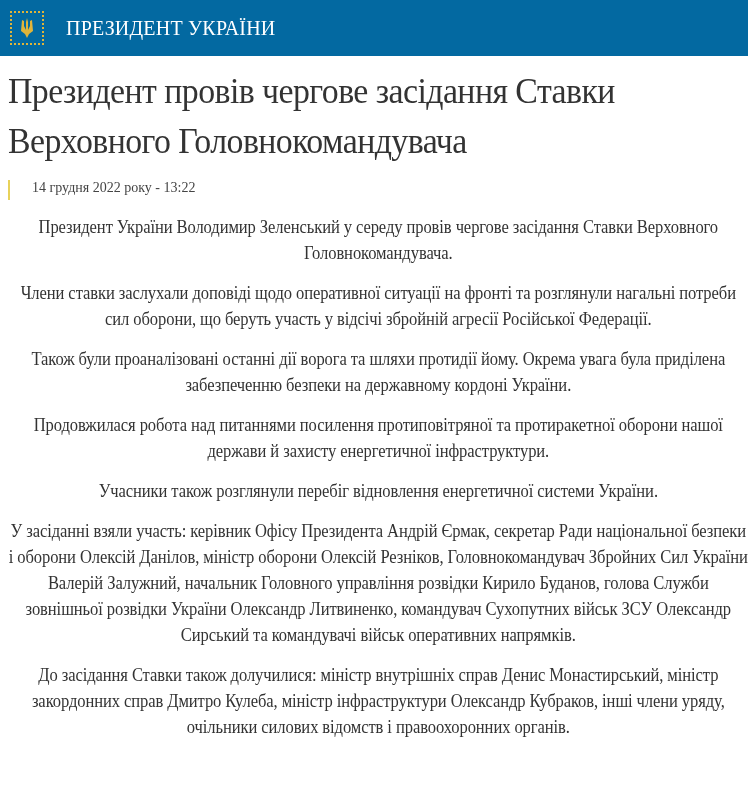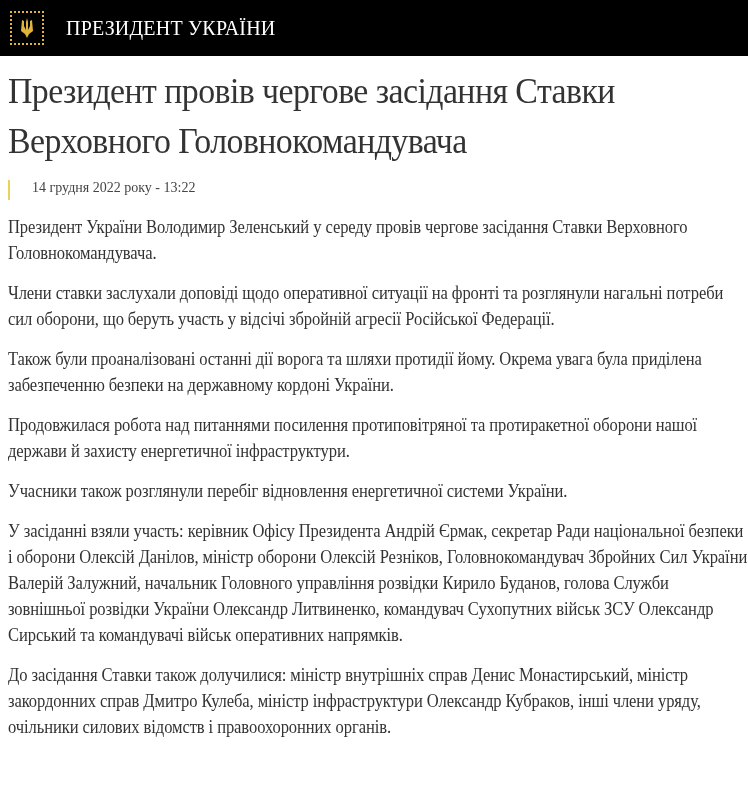--- a/index.html
+++ b/index.html
@@ -1,25 +1,25 @@
 <!DOCTYPE html>
 <html><head>
 <meta charset="utf-8">
 <style>
   html, body { margin: 0; padding: 0; }
   body { width: 748px; height: 800px; overflow: hidden; background: #ffffff; font-family: "Liberation Serif", serif; color: #2b2b2b; }
-  .header { height: 56px; background: #000000; display: flex; align-items: center; }
+  .header { height: 56px; background: #0369a1; display: flex; align-items: center; }
   .emblem { width: 34px; height: 34px; margin-left: 10px; border: 2px dotted #e0b43a; box-sizing: border-box; display: flex; align-items: center; justify-content: center; }
   .emblem svg { width: 18px; height: 22px; }
   .site-title { margin-left: 22px; color: #ffffff; font-size: 20px; letter-spacing: 0.2px; }
   .article-title { margin: 10px 0 0 8px; font-size: 36px; line-height: 50px; color: #333333; font-weight: normal; letter-spacing: -0.6px; transform: scaleX(0.94); transform-origin: left; width: 790px; }
   .date-row { margin: 14px 0 0 8px; display: flex; align-items: flex-start; height: 20px; }
   .date-bar { width: 2px; height: 20px; background: #e8d25a; }
   .date { margin-left: 22px; font-size: 14px; color: #444; }
-  .body { margin: 14px 0 0 8px; }
+  .body { margin: 14px 0 0 8px; text-align: center; }
   .body p { margin: 0 0 14px 0; font-size: 18px; line-height: 26px; color: #333; transform: scaleX(0.92); transform-origin: left; width: 805px; letter-spacing: -0.1px; }
 </style>
 </head>
 <body>
 
 <div class="header">
   <div class="emblem">
     <svg viewBox="0 0 18 22">
       <path d="M9 1 L10 5 L10 13 L12 9 L12 4 L14 3 L15 14 L11 17 L9 21 L7 17 L3 14 L4 3 L6 4 L6 9 L8 13 L8 5 Z" fill="#e0b43a"></path>
     </svg>

